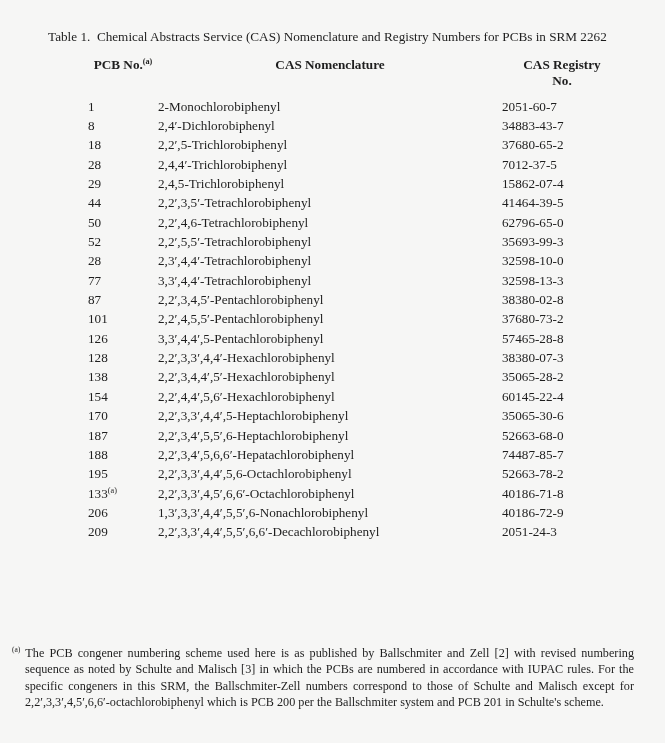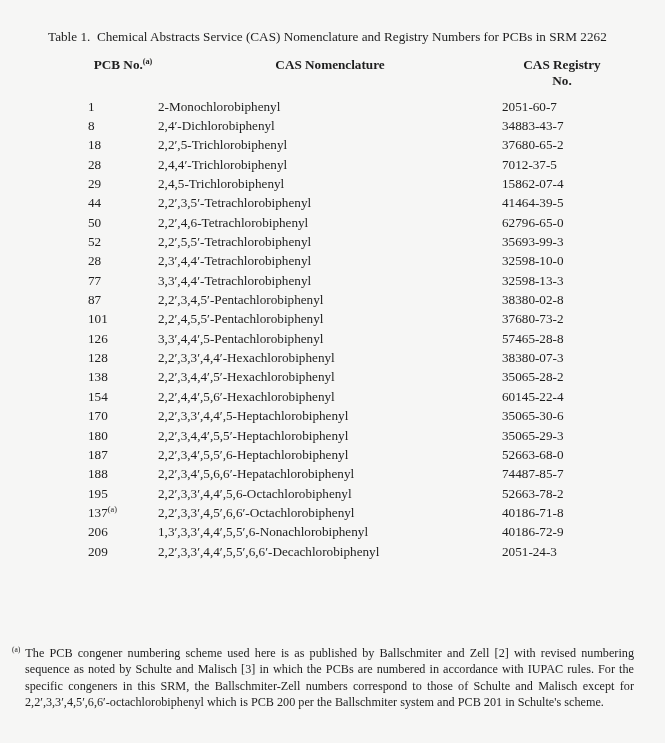--- a/index.html
+++ b/index.html
@@ -188,46 +188,41 @@
       <td>2,2′,4,4′,5,6′-Hexachlorobiphenyl</td>
       <td>60145-22-4</td>
     </tr>
 
     <tr>
       <td><span>170</span><sup></sup></td>
       <td>2,2′,3,3′,4,4′,5-Heptachlorobiphenyl</td>
       <td>35065-30-6</td>
     </tr>
 
-    <tr>
-      <td><span>180</span><sup></sup></td>
-      <td>2,2′,3,4,4′,5,5′-Heptachlorobiphenyl</td>
-      <td>35065-29-3</td>
-    </tr>
 
     <tr>
       <td><span>187</span><sup></sup></td>
       <td>2,2′,3,4′,5,5′,6-Heptachlorobiphenyl</td>
       <td>52663-68-0</td>
     </tr>
 
     <tr>
       <td><span>188</span><sup></sup></td>
       <td>2,2′,3,4′,5,6,6′-Hepatachlorobiphenyl</td>
       <td>74487-85-7</td>
     </tr>
 
     <tr>
       <td><span>195</span><sup></sup></td>
       <td>2,2′,3,3′,4,4′,5,6-Octachlorobiphenyl</td>
       <td>52663-78-2</td>
     </tr>
 
     <tr>
-      <td><span>137</span><sup>(a)</sup></td>
+      <td><span>133</span><sup>(a)</sup></td>
       <td>2,2′,3,3′,4,5′,6,6′-Octachlorobiphenyl</td>
       <td>40186-71-8</td>
     </tr>
 
     <tr>
       <td><span>206</span><sup></sup></td>
       <td>1,3′,3,3′,4,4′,5,5′,6-Nonachlorobiphenyl</td>
       <td>40186-72-9</td>
     </tr>
 

